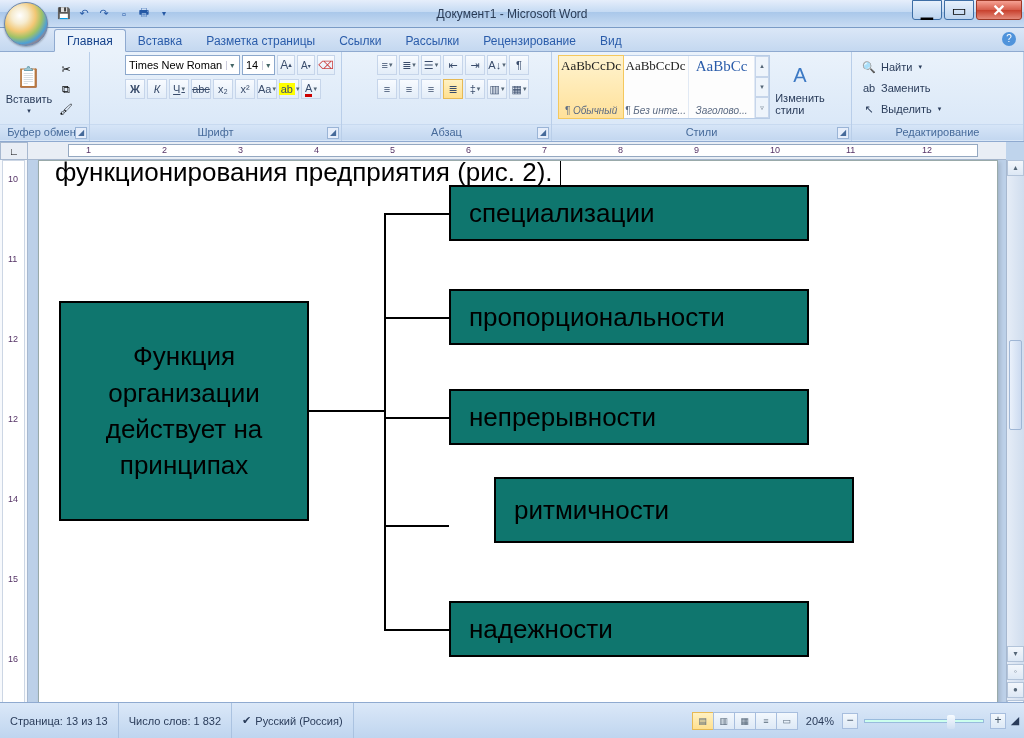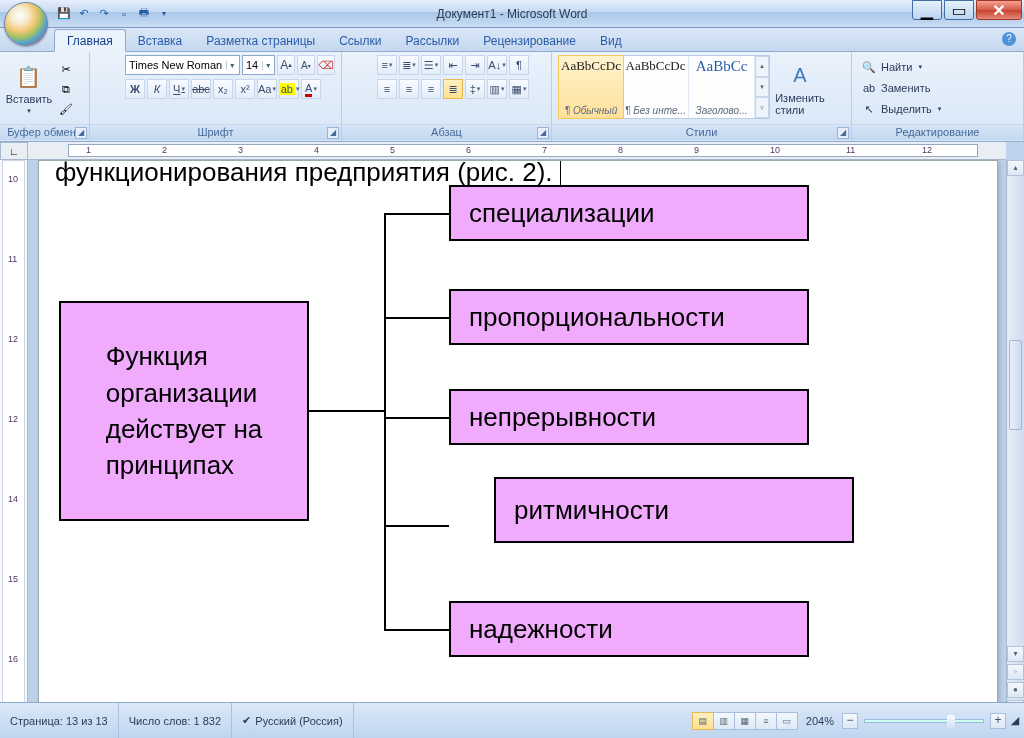--- a/index.html
+++ b/index.html
@@ -83,22 +83,22 @@
   .vscroll { position:absolute; right:0; top:0; bottom:0; width:18px; background:linear-gradient(to right,#e6edf7,#d0ddee); border-left:1px solid #a7b8cf; }
   .vscroll .btn { height:16px; border:1px solid #b3c4da; background:linear-gradient(#f3f7fc,#dde8f5); font-size:8px; text-align:center; line-height:14px; color:#567; }
   .vscroll .thumb { position:absolute; left:2px; right:2px; top:180px; height:90px; background:linear-gradient(to right,#eaf1fb,#cbdaf0); border:1px solid #9fb6d5; border-radius:2px; }
 
   .page { position:absolute; left:38px; top:0; width:960px; height:560px; background:#fff; border:1px solid #9aa; box-shadow:2px 2px 4px rgba(0,0,0,.15); overflow:hidden; }
 
   .doctext { font-family:"Times New Roman",serif; font-size:26px; position:absolute; left:16px; top:-4px; color:#000; }
   .doctext .cursor { border-right:1px solid #000; animation: none; }
 
   
-  .db { position:absolute; border:2px solid #000; background:#f0abfc; font-family:"Times New Roman",serif; font-size:26px; display:flex; align-items:center; padding: 8px 18px; }
-  .db.main { justify-content:center; line-height:1.4; }
+  .db { position:absolute; border:2px solid #000; background:#0f766e; font-family:"Times New Roman",serif; font-size:26px; display:flex; align-items:center; padding: 8px 18px; }
+  .db.main { text-align:center; justify-content:center; line-height:1.4; }
 
   .dline { position:absolute; background:#000; }
 
   
   .status { position:absolute; left:0; right:0; bottom:0; height:36px; background:linear-gradient(#dbe8f8,#bfd5ef); border-top:1px solid #8faad0; display:flex; align-items:flex-end; font-size:11px; color:#2a3c5a; }
   .status .cell { padding:0 10px; border-right:1px solid #aac2e0; height:100%; display:flex; align-items:center; gap:4px;}
   .status .right { margin-left:auto; display:flex; align-items:center; gap:0; height:100%; }
   .viewbtn { width:22px; height:18px; border:1px solid #a7bede; background:linear-gradient(#f3f8fd,#dde9f6); margin-left:-1px; display:flex; align-items:center; justify-content:center; font-size:9px; color:#567;}
   .viewbtn.sel { background:linear-gradient(#fff1c2,#ffe08f); border-color:#e6b955;}
   .zoom { padding:0 8px; }

